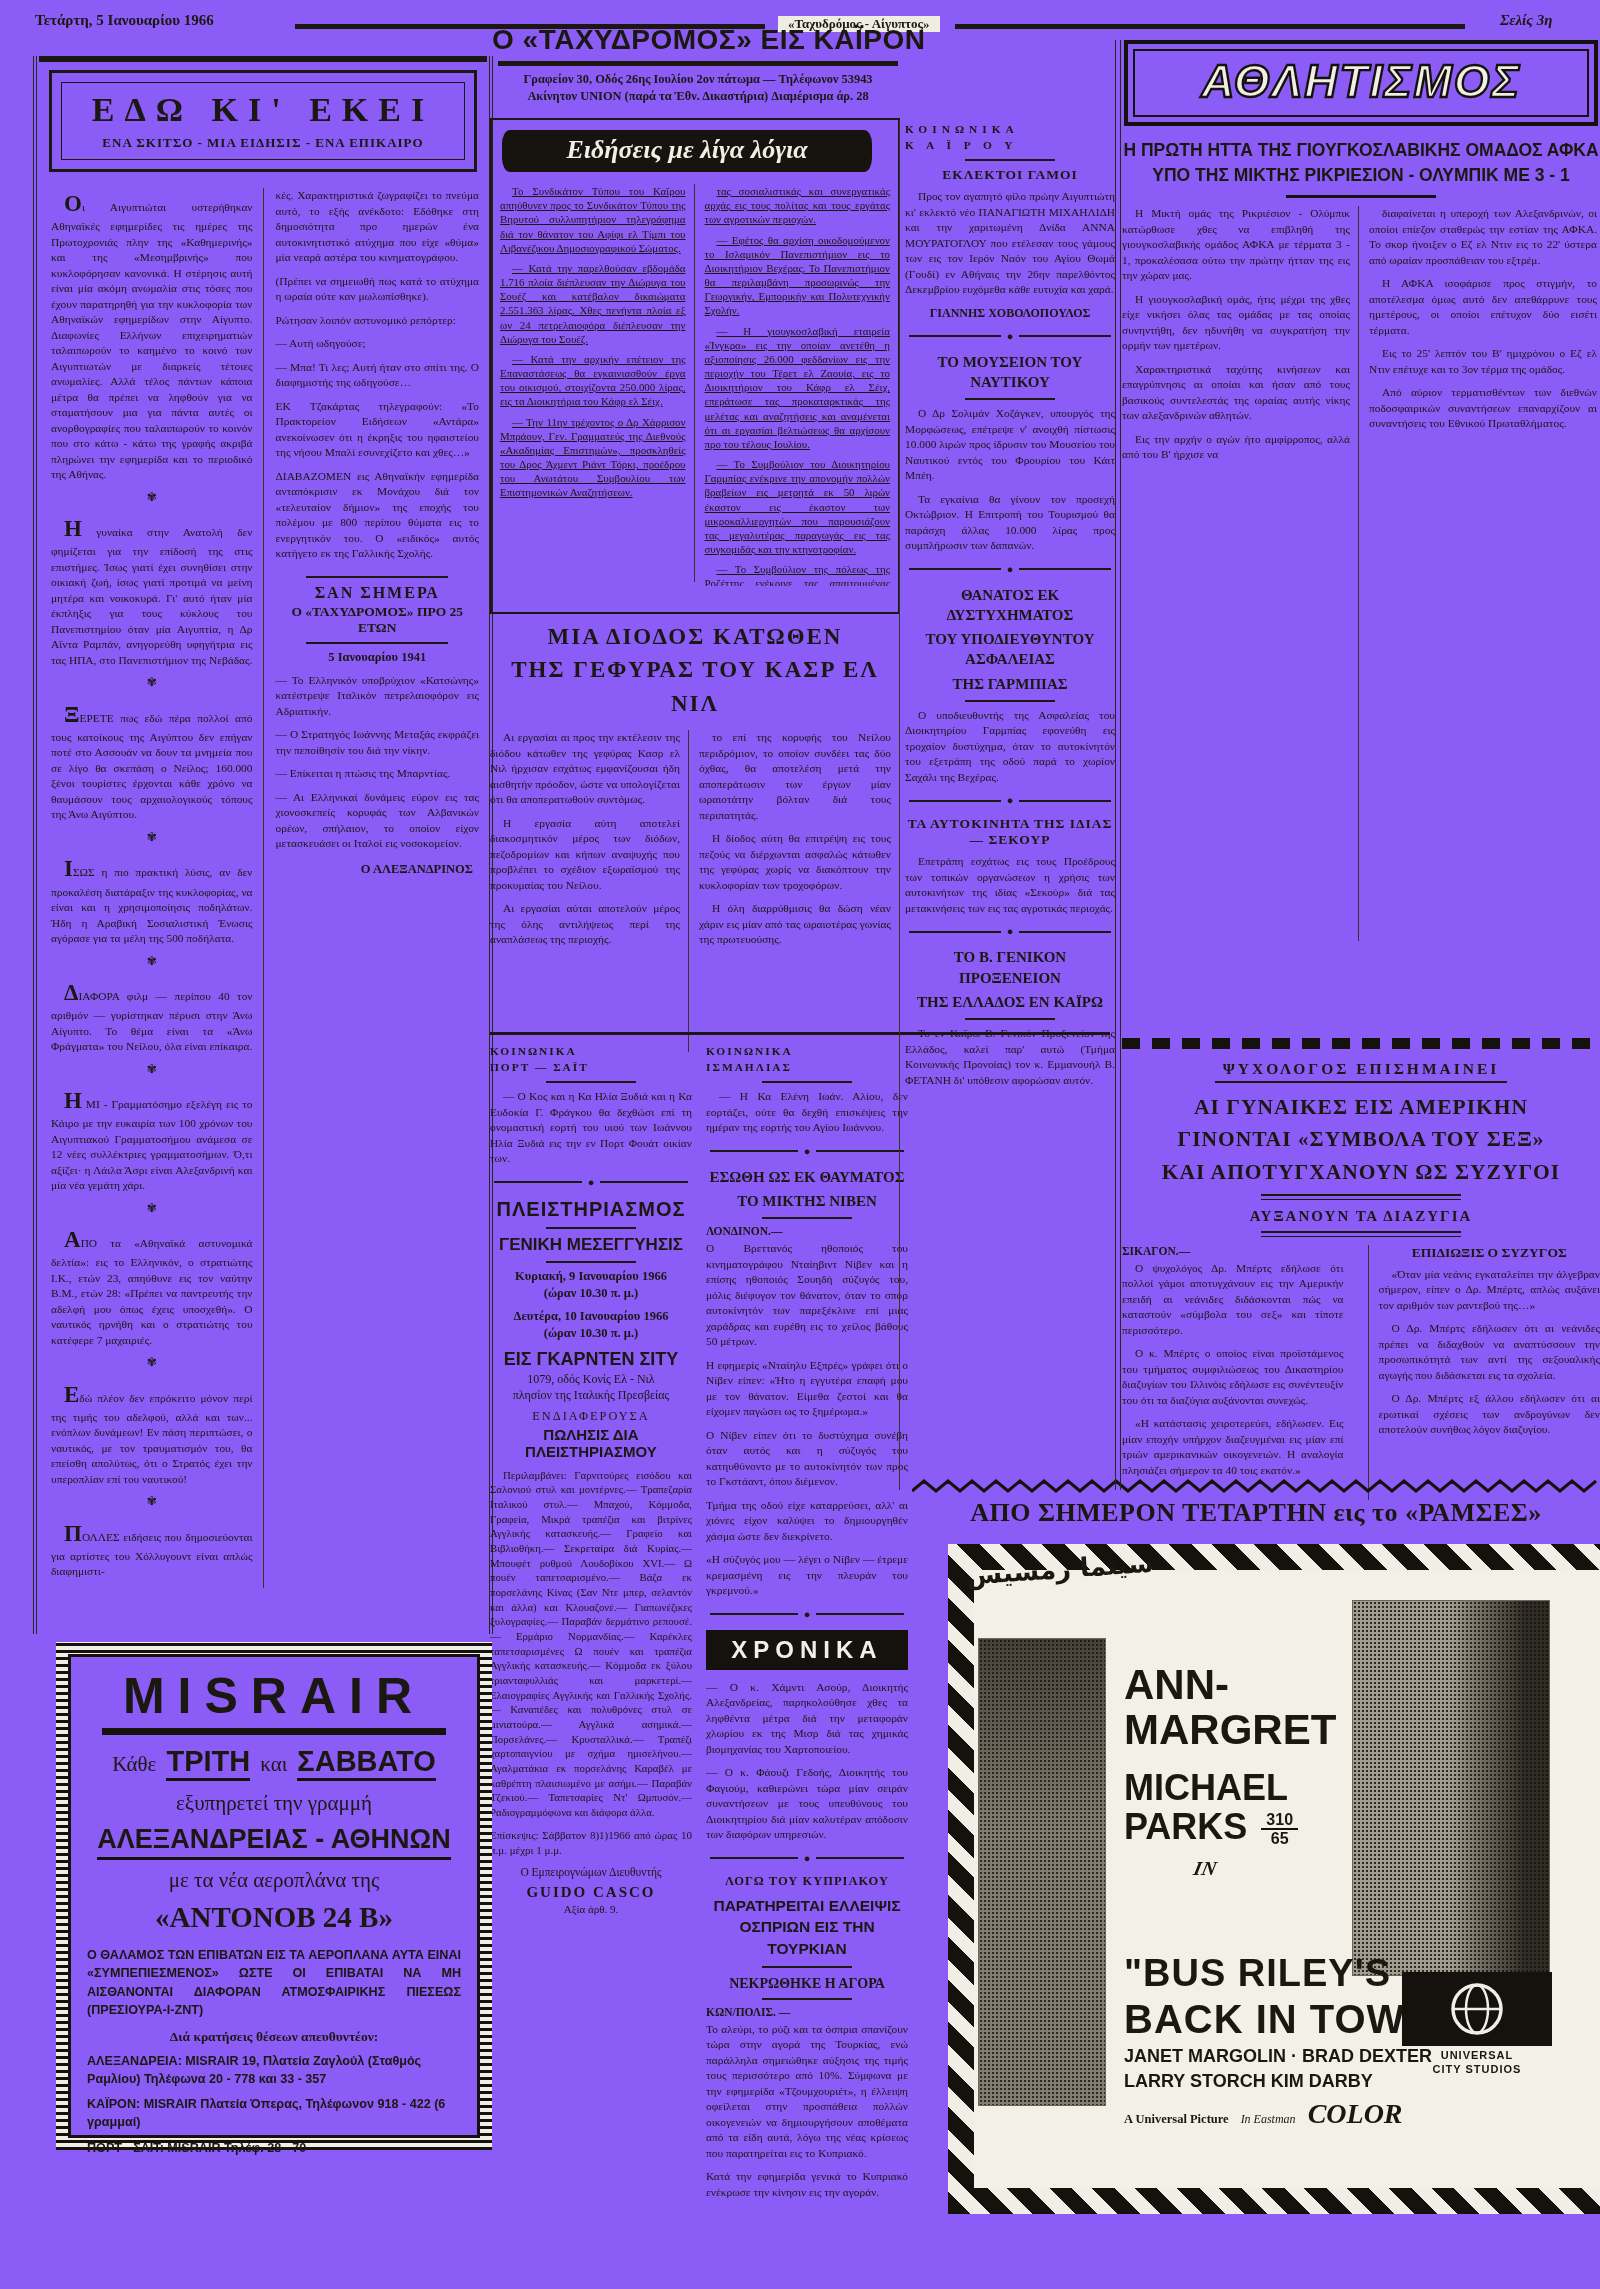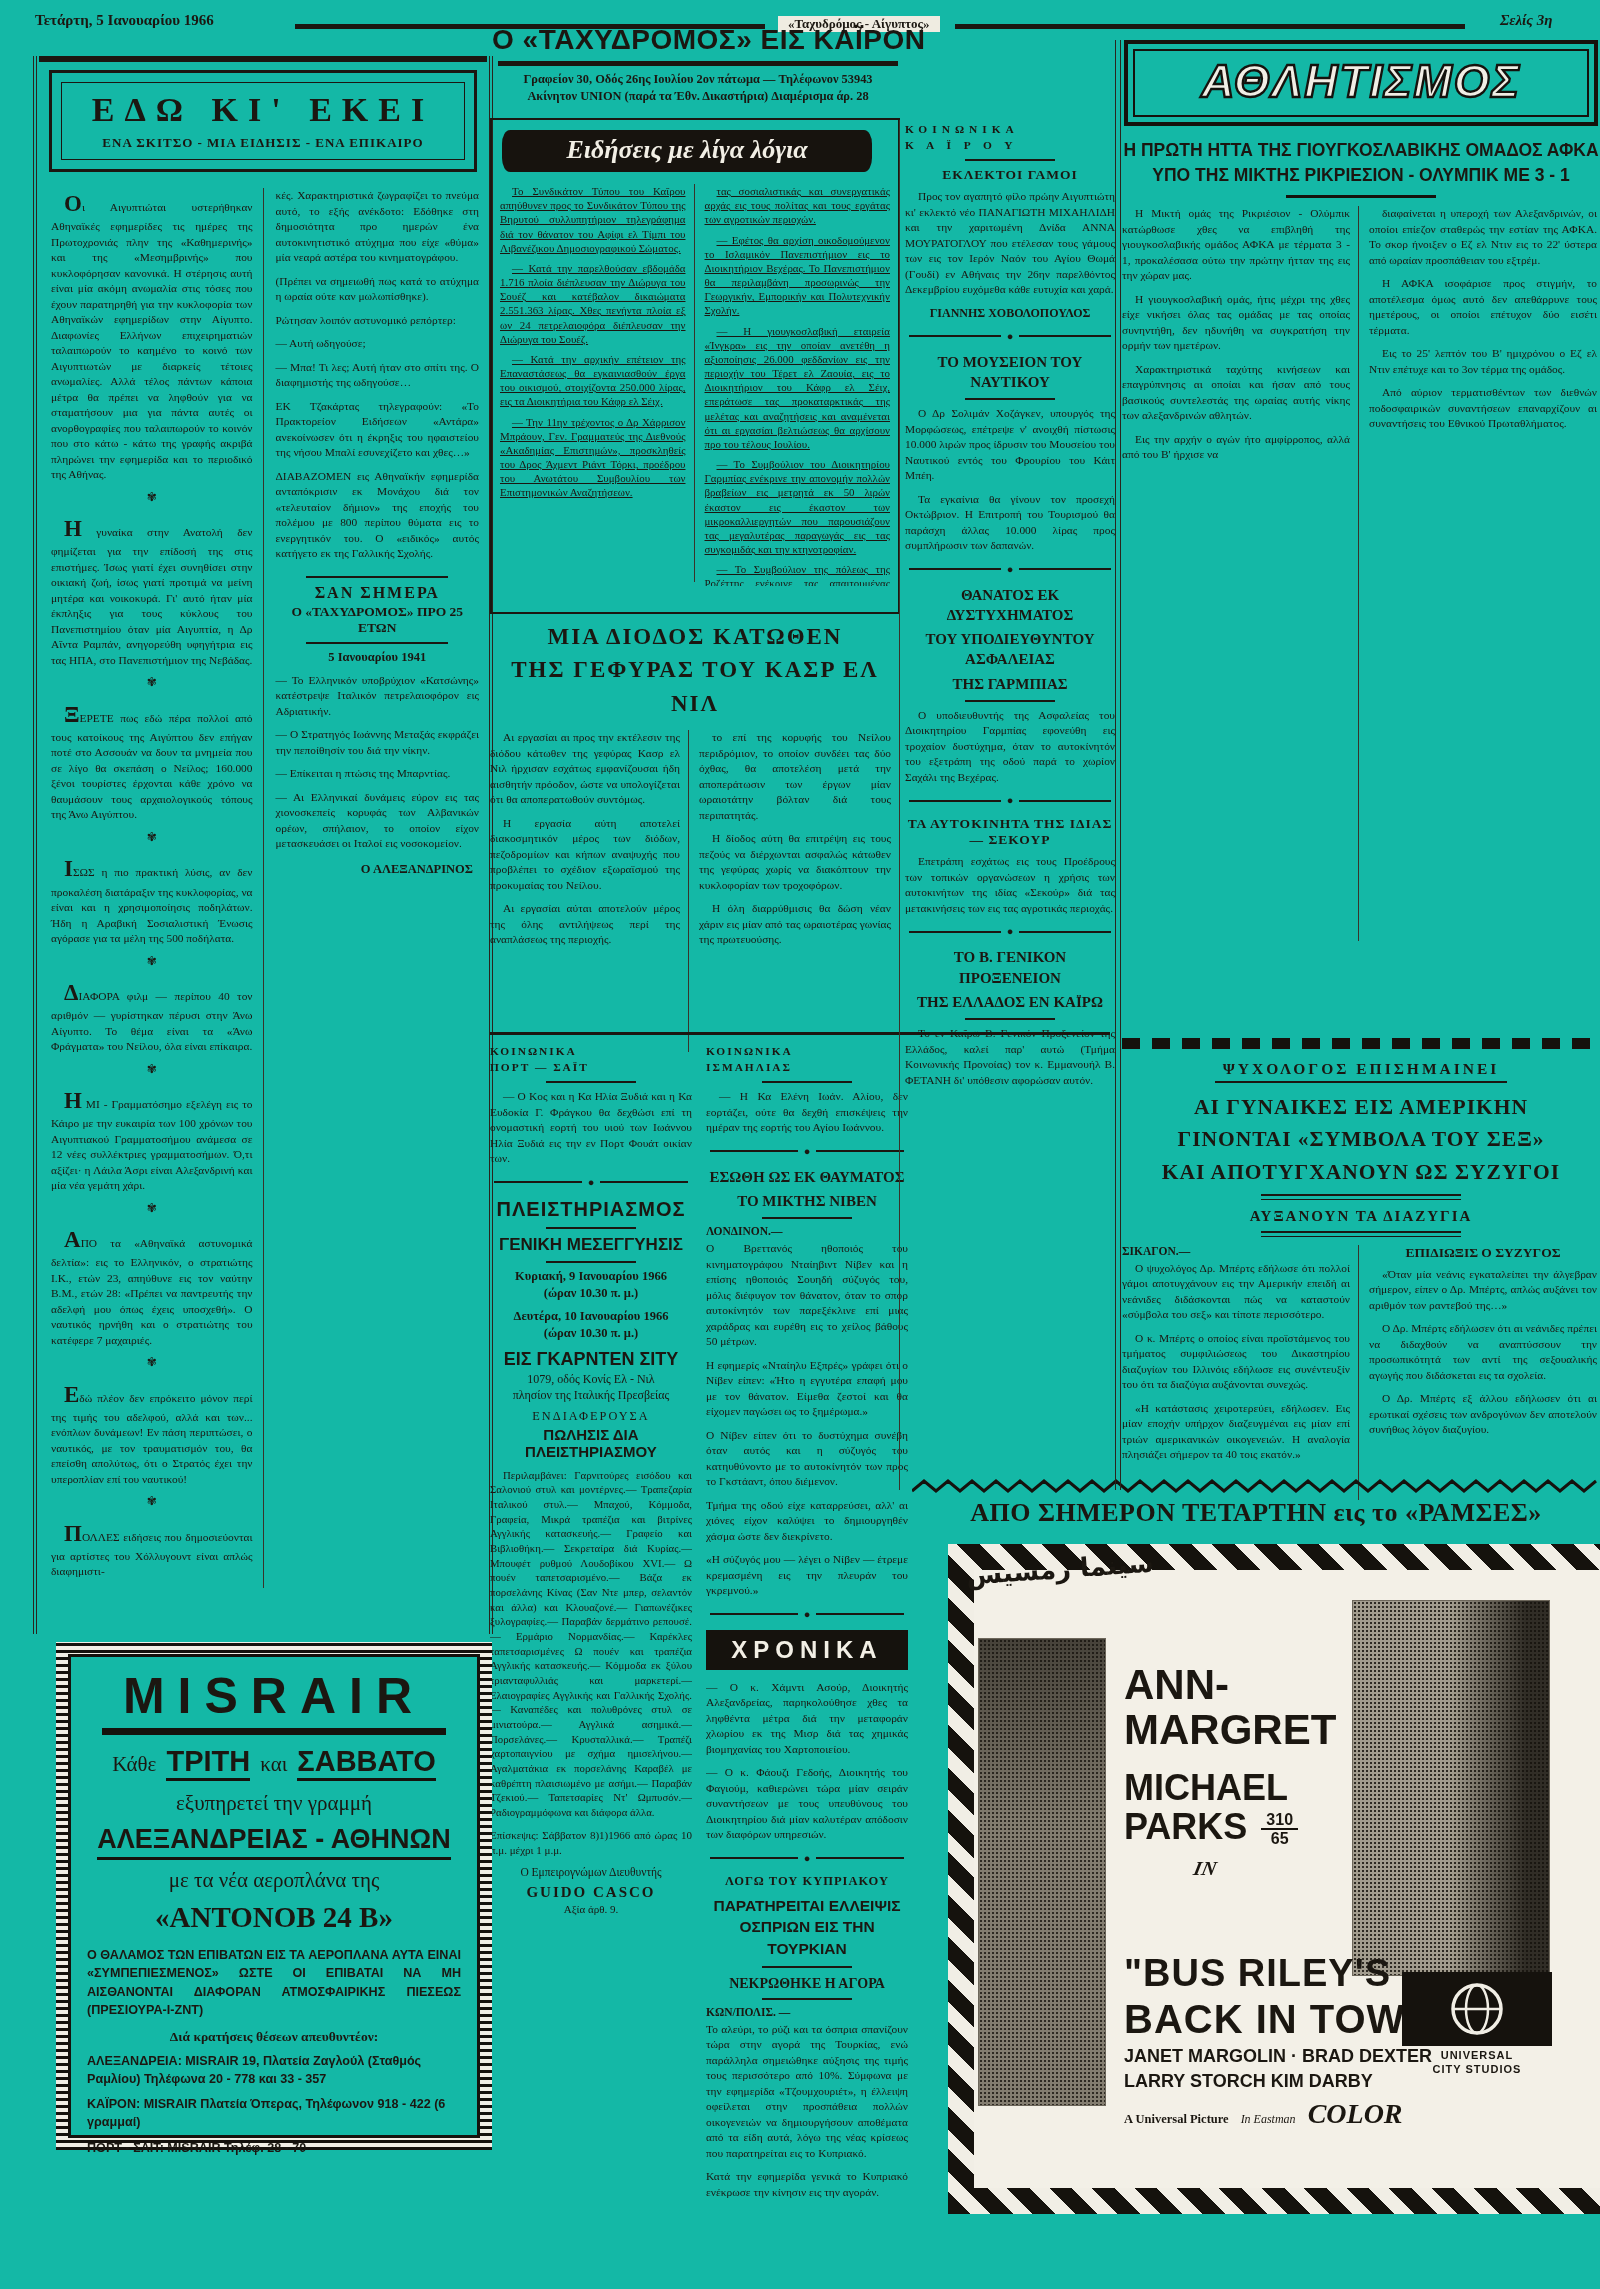--- a/index.html
+++ b/index.html
@@ -1,16 +1,16 @@
 <!DOCTYPE html>
 <html><head>
 <meta charset="utf-8">
 <style>
   html,body{margin:0;padding:0;background:#cfccc2;}
-  #page{position:relative;width:1600px;height:2289px;background:#14b8a6;color:#1b1711;
+  #page{position:relative;width:1600px;height:2289px;background:#8b5cf6;color:#1b1711;
         font-family:"Liberation Serif",serif;overflow:hidden;box-shadow:0 0 12px rgba(0,0,0,.4);}
   .abs{position:absolute;}
   p{margin:0 0 8px 0;}
   .bodytxt p{font-size:11.4px;line-height:1.36;text-align:justify;text-indent:13px;}
   .noindent p{text-indent:0;}
   .vr{position:absolute;width:1px;background:#39332a;}
   .vrd{position:absolute;width:4px;border-left:1.5px solid #2a251d;border-right:1.5px solid #2a251d;}
   .hrule{background:#1b1711;}
   .dot-rule{display:flex;align-items:center;gap:6px;margin:10px 4px;}
   .dot-rule::before,.dot-rule::after{content:"";flex:1;height:2px;background:#1b1711;}
@@ -69,21 +69,21 @@
   .sp-cols{display:flex;height:735px;overflow:hidden;}
   .spc1{width:228px;padding-right:8px;}
   .spc2{width:228px;border-left:1px solid #39332a;padding-left:10px;}
   .checker{background:repeating-linear-gradient(90deg,#15120d 0 18px,rgba(0,0,0,0) 18px 30px);}
   
   .kick{text-align:center;margin-bottom:8px;}
   .kick span{display:inline-block;border-bottom:2px solid #1b1711;font-size:15.5px;font-weight:bold;
       letter-spacing:3px;padding:0 8px 3px;}
   .psy-head p{margin:0;font-size:21.5px;font-weight:bold;text-align:center;letter-spacing:1px;line-height:1.5;}
   .dblrule{width:200px;border-top:2px solid #1b1711;border-bottom:1px solid #1b1711;height:3px;margin:6px auto 8px;}
-  .psy-cols{display:flex;height:255px;overflow:hidden;}
+  .psy-cols{display:flex;height:255px;overflow:hidden;gap:16px;}
   .pyc1{width:228px;padding-right:8px;}
   .pyc2{width:228px;border-left:1px solid #39332a;padding-left:10px;}
   .dateline{font-weight:bold;font-size:11.5px;margin-bottom:4px;}
   
   .pa-head p{margin:0;font-size:23px;font-weight:bold;text-align:center;letter-spacing:2px;line-height:1.45;}
   .pa-cols{display:flex;margin-top:10px;height:322px;overflow:hidden;}
   .pac1{width:190px;padding-right:8px;}
   .pac2{width:192px;border-left:1px solid #39332a;padding-left:10px;}
   
   .lcol{overflow:hidden;}

